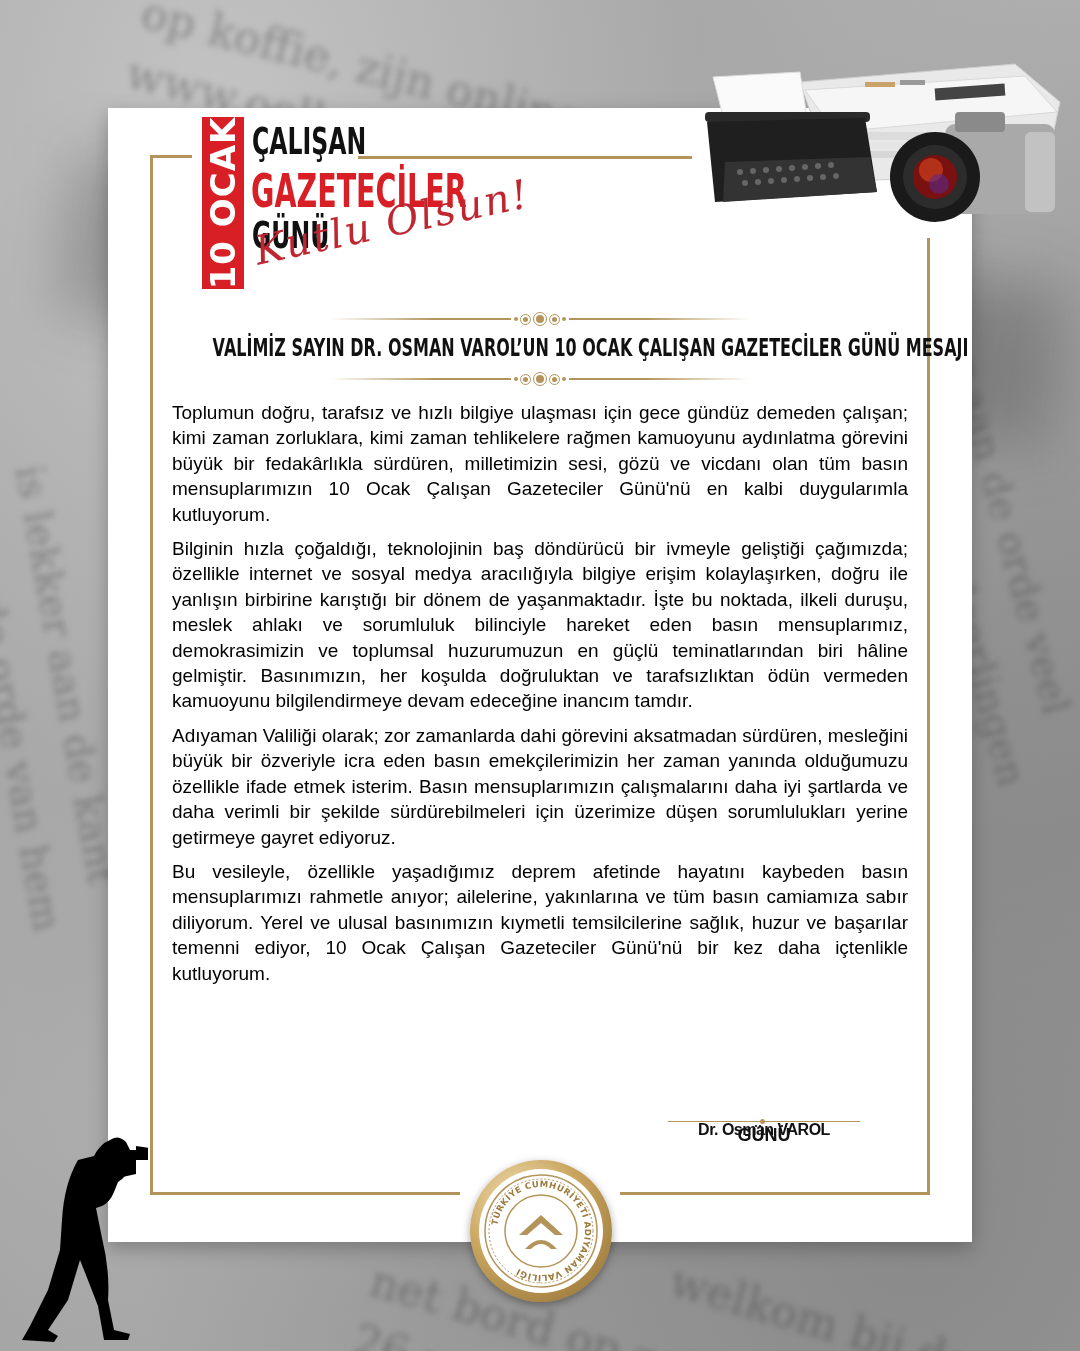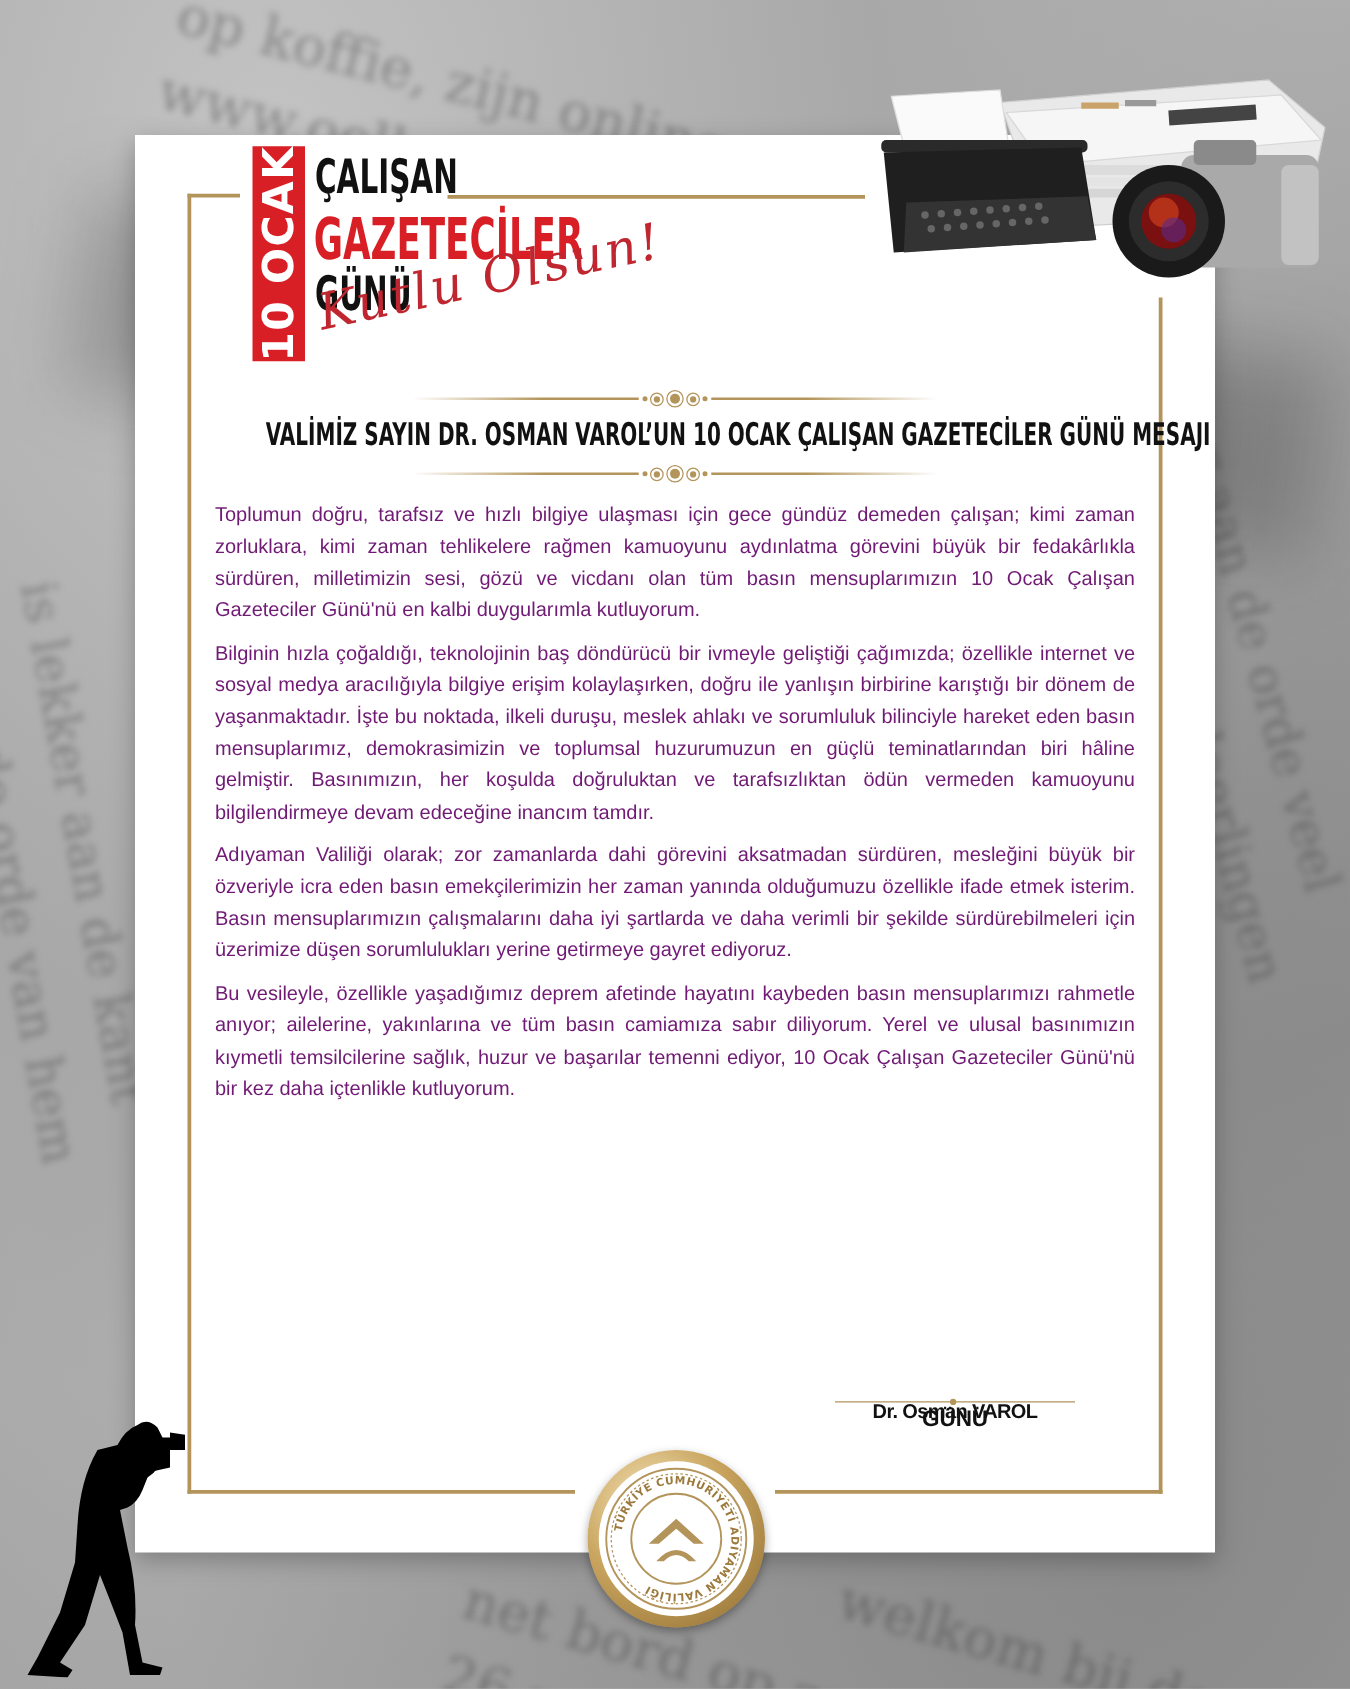--- a/index.html
+++ b/index.html
@@ -127,23 +127,23 @@
     }
 
     
     .body {
       position: absolute;
       left: 172px; top: 400px;
       width: 736px;
     }
     .body p {
       font-family: "Liberation Sans", sans-serif;
-      font-size: 16px;
+      font-size: 19px;
       line-height: 25.4px;
-      color: #701a75;
+      color: #000000;
       text-align: justify;
       margin-bottom: 9px;
     }
 
     
     .sig-name {
       position: absolute;
       left: 664px; top: 1097px; width: 200px;
       text-align: center;
       font-family: "Liberation Sans", sans-serif;

